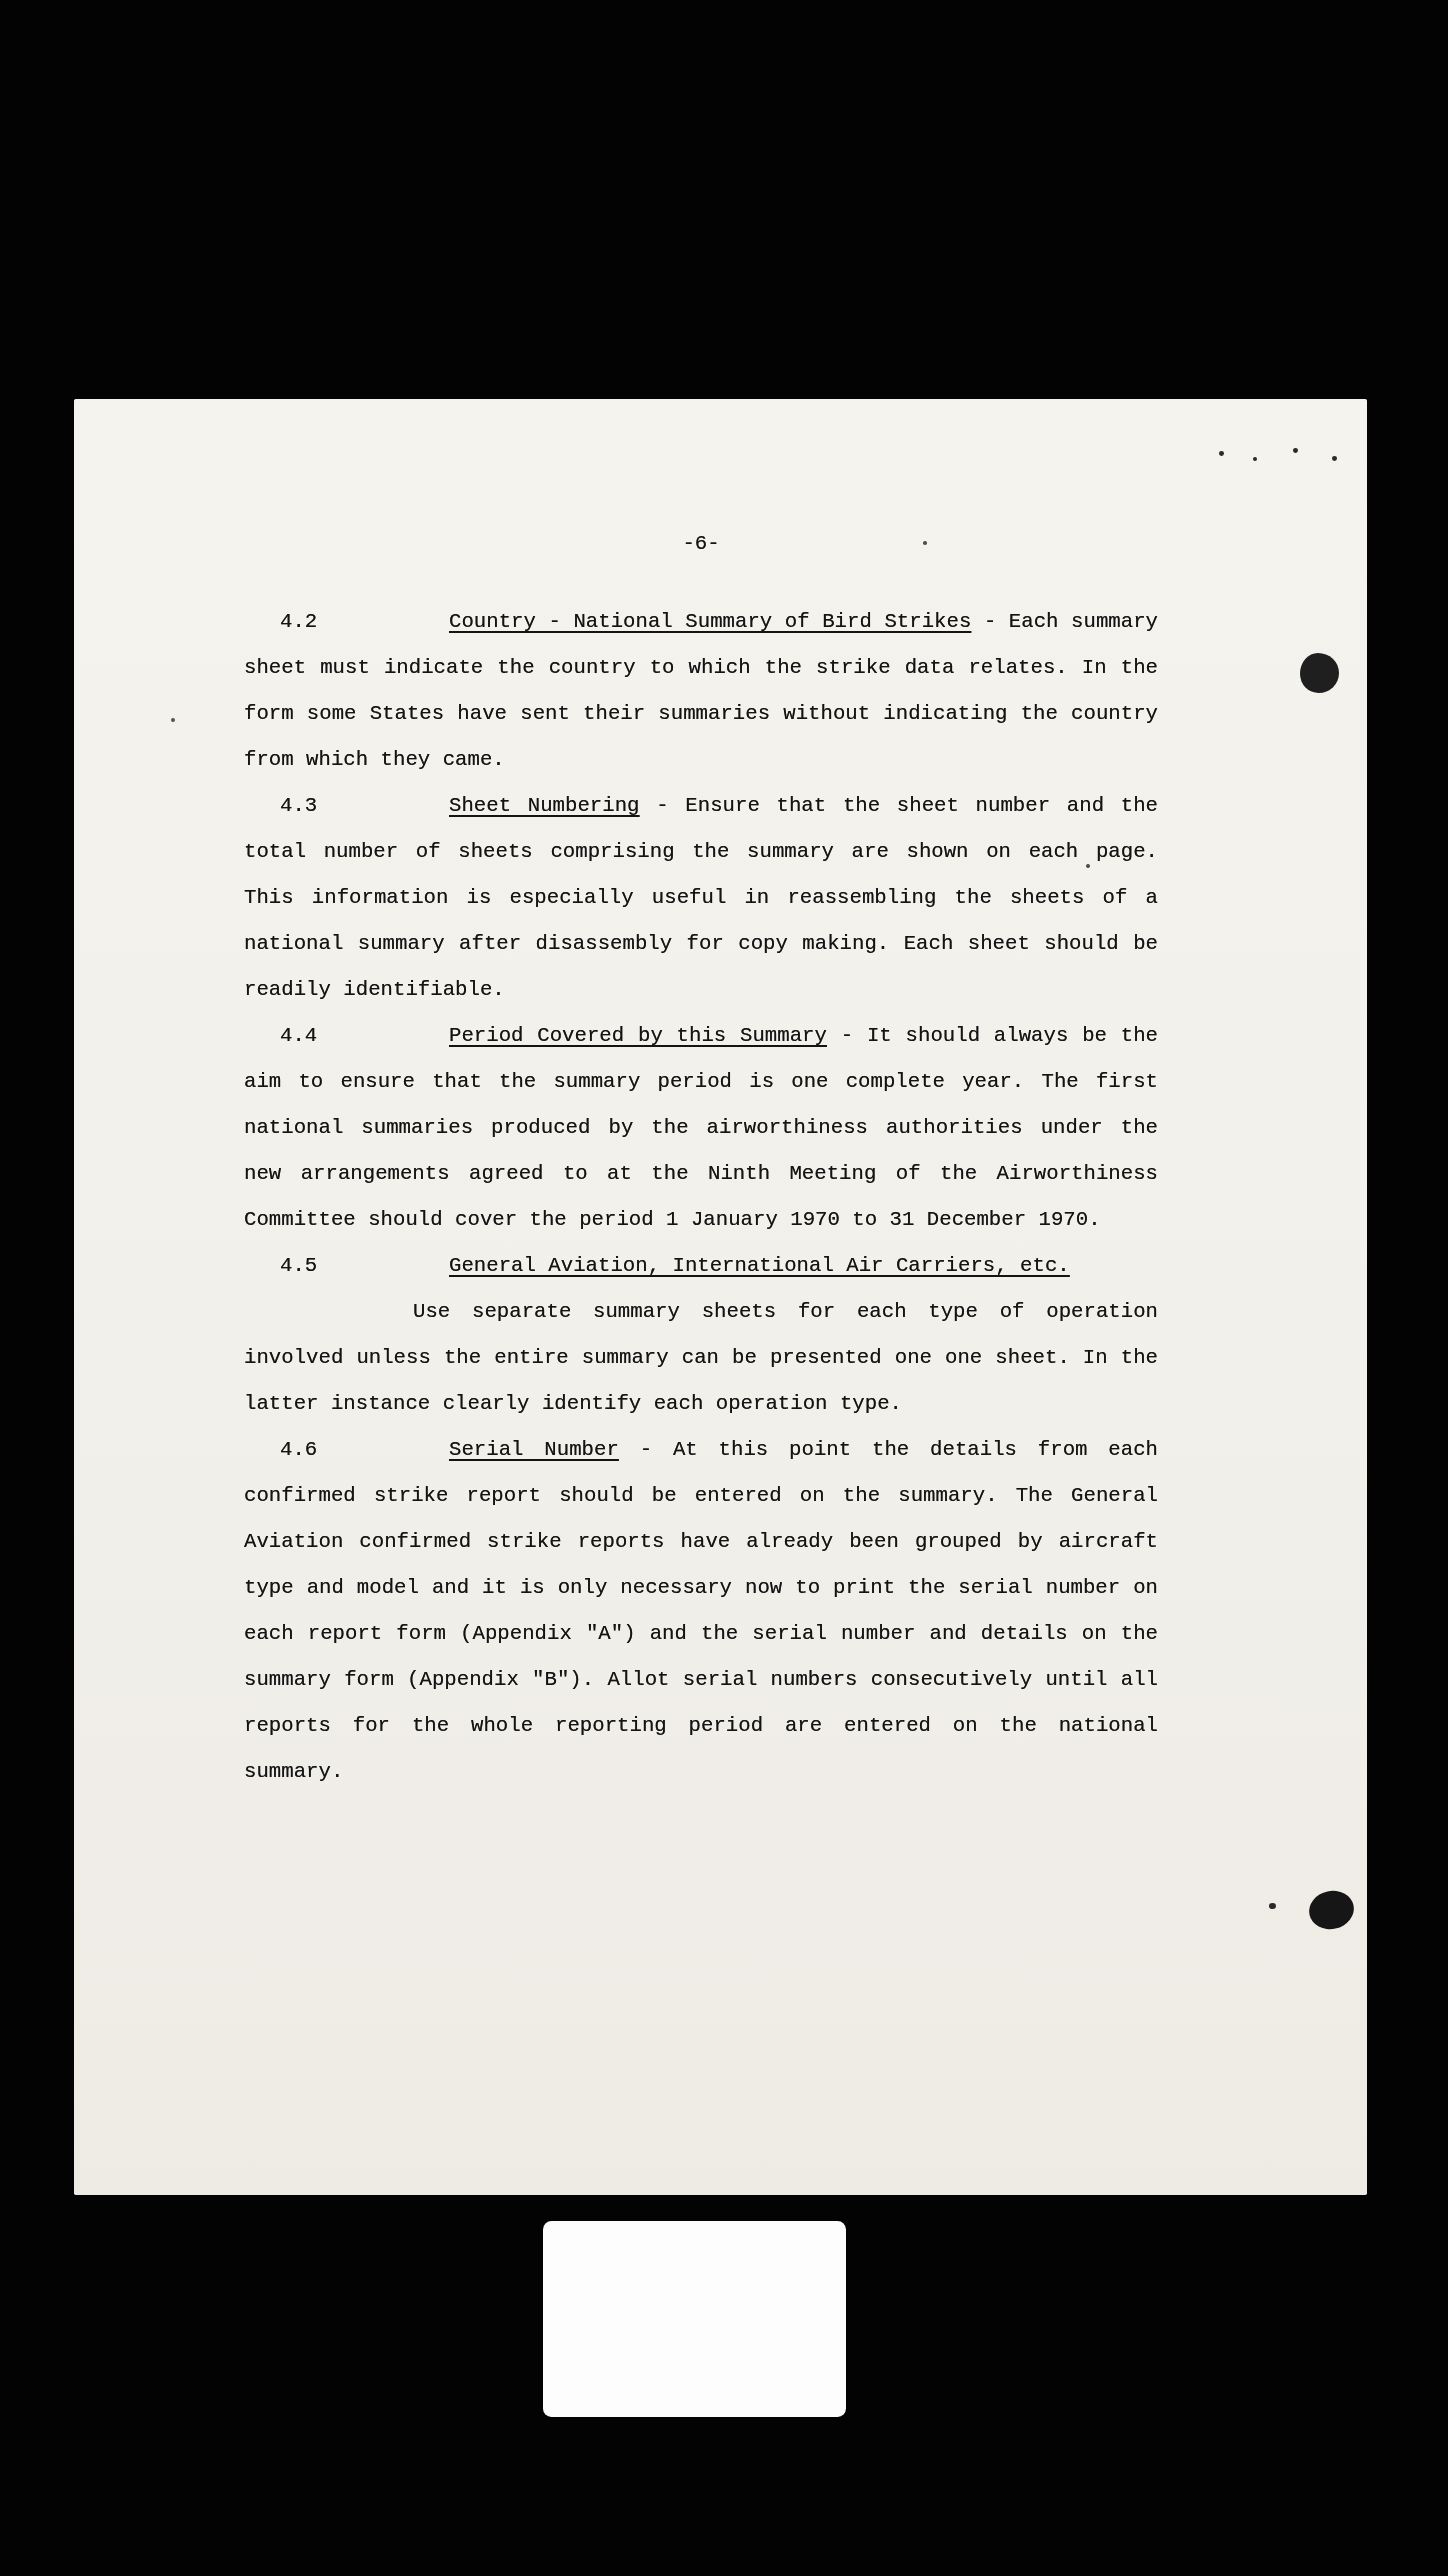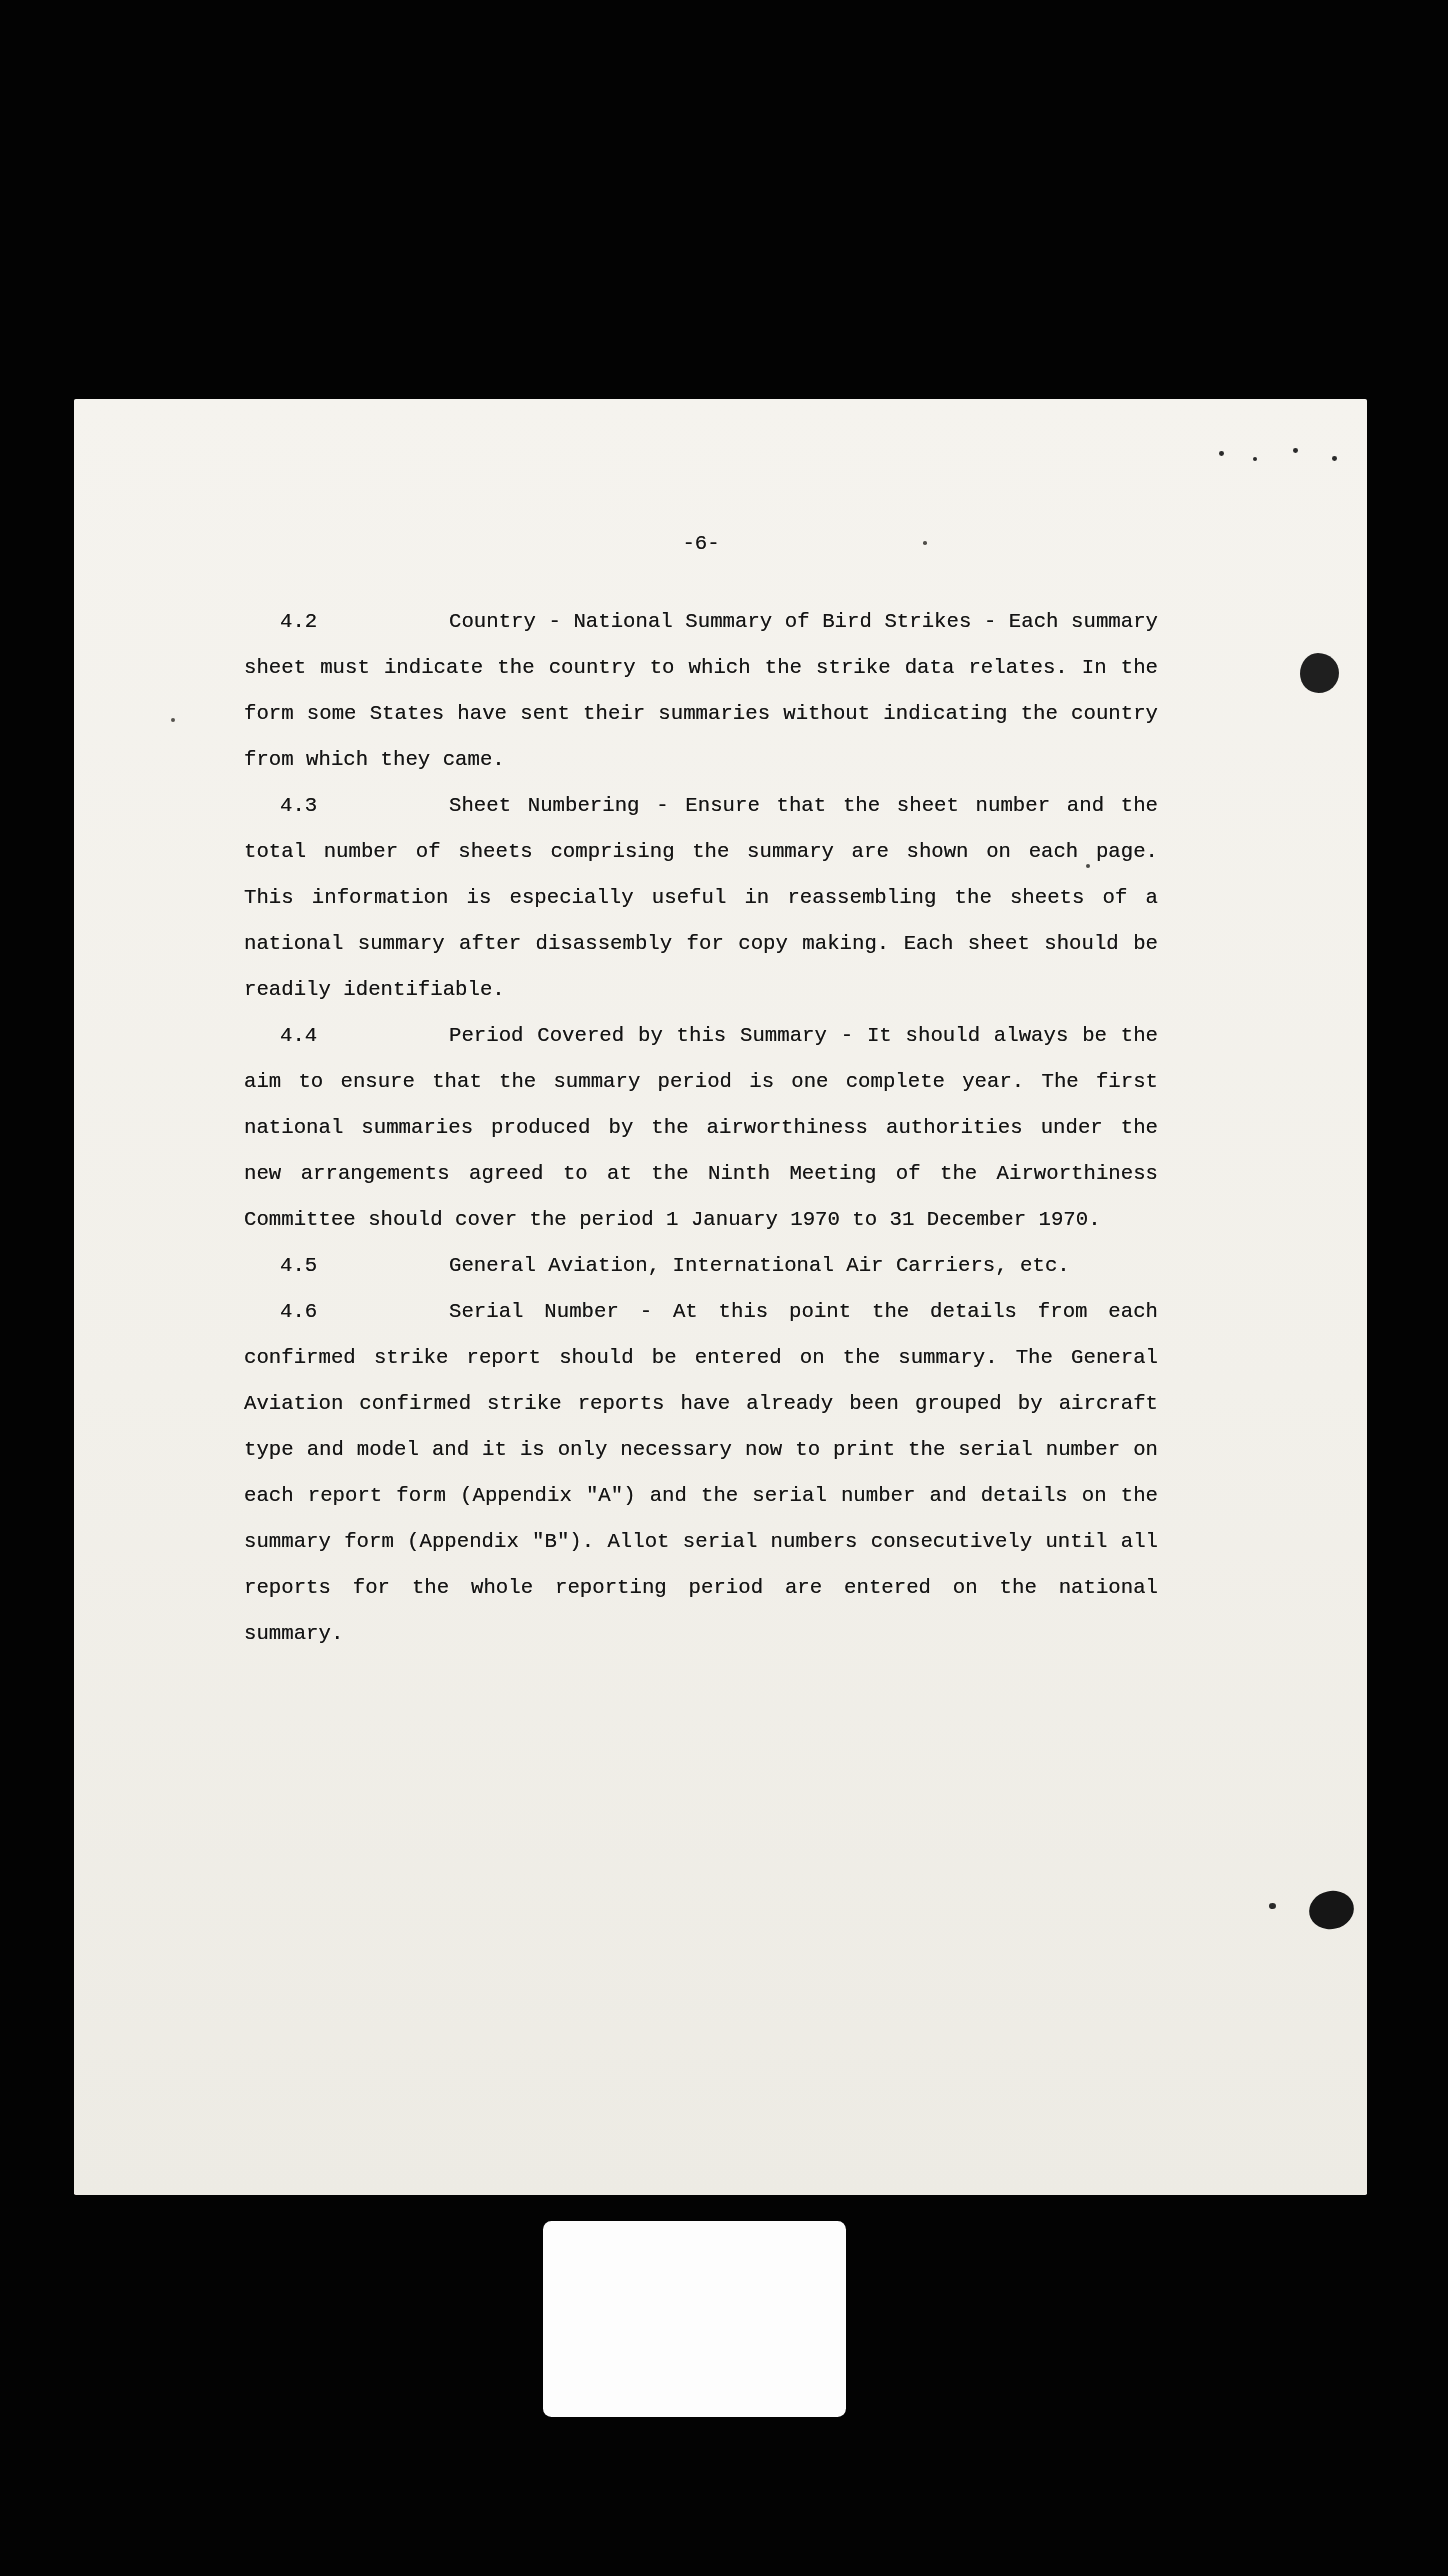--- a/index.html
+++ b/index.html
@@ -41,20 +41,21 @@
   .section {
     text-align: justify;
     margin: 0;
   }
   .sec-num {
     display: inline-block;
     width: 169px;
     margin-left: 36px;
   }
   .sec-title {
+    text-decoration: underline;
     text-underline-offset: 4.3px;
     text-decoration-thickness: 1.5px;
   }
   .sec-body { display: inline; }
   .sec-body.block-body {
     display: block;
     text-indent: 169px;
     text-align: justify;
   }
   
@@ -109,21 +110,21 @@
     <div class="text-block">
 
       <p class="page-number">-6-</p>
 
       <p class="section"><span class="sec-num">4.2</span><span class="sec-title">Country - National Summary of Bird Strikes</span><span class="sec-sep"> - </span><span class="sec-body">Each summary sheet must indicate the country to which the strike data relates. In the form some States have sent their summaries without indicating the country from which they came.</span></p>
 
       <p class="section"><span class="sec-num">4.3</span><span class="sec-title">Sheet Numbering</span><span class="sec-sep"> - </span><span class="sec-body">Ensure that the sheet number and the total number of sheets comprising the summary are shown on each page. This information is especially useful in reassembling the sheets of a national summary after disassembly for copy making. Each sheet should be readily identifiable.</span></p>
 
       <p class="section"><span class="sec-num">4.4</span><span class="sec-title">Period Covered by this Summary</span><span class="sec-sep"> - </span><span class="sec-body">It should always be the aim to ensure that the summary period is one complete year. The first national summaries produced by the airworthiness authorities under the new arrangements agreed to at the Ninth Meeting of the Airworthiness Committee should cover the period 1 January 1970 to 31 December 1970.</span></p>
 
-      <p class="section"><span class="sec-num">4.5</span><span class="sec-title">General Aviation, International Air Carriers, etc.</span></p>
+      <p class="section"><span class="sec-num">4.5</span><span class="sec-title">General Aviation, International Air Carriers, etc.</span><span class="sec-body block-body">Use separate summary sheets for each type of operation involved unless the entire summary can be presented one one sheet. In the latter instance clearly identify each operation type.</span></p>
 
       <p class="section"><span class="sec-num">4.6</span><span class="sec-title">Serial Number</span><span class="sec-sep"> - </span><span class="sec-body">At this point the details from each confirmed strike report should be entered on the summary. The General Aviation confirmed strike reports have already been grouped by aircraft type and model and it is only necessary now to print the serial number on each report form (Appendix "A") and the serial number and details on the summary form (Appendix "B"). Allot serial numbers consecutively until all reports for the whole reporting period are entered on the national summary.</span></p>
 
     </div>
 
     <div class="speck s5" style="position:absolute;"></div>
   </div>
 
   <div class="blob-1"></div>
   <div class="blob-2"></div>

